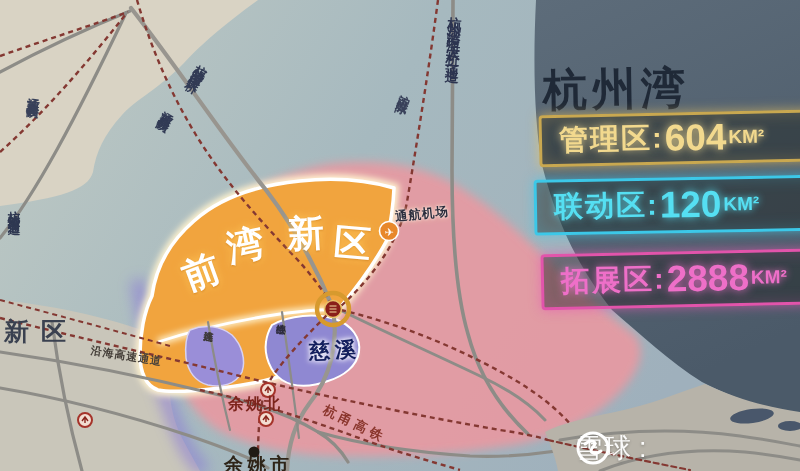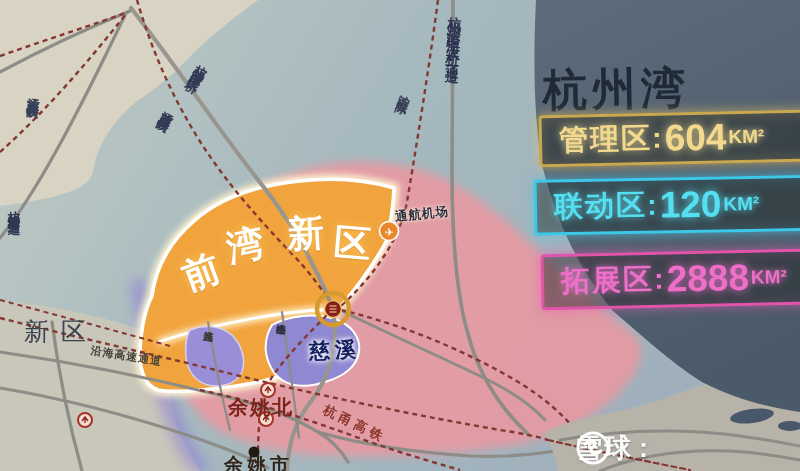--- a/index.html
+++ b/index.html
@@ -20,24 +20,24 @@
     transform:rotate(30deg);transform-origin:top left;font-weight:600;}
   .lbl-tsj-west{left:26px;top:86px;font-size:13px;color:#39415a;letter-spacing:2px;
     transform:rotate(7deg);transform-origin:top left;font-weight:600;}
   .lbl-bridge2{left:447px;top:4px;font-size:14px;color:#2c3450;letter-spacing:6px;
     transform:rotate(3deg);transform-origin:top left;font-weight:700;}
   .lbl-huyong{left:401px;top:83px;font-size:12px;color:#39415a;letter-spacing:3px;
     transform:rotate(20deg);transform-origin:top left;font-weight:600;}
   .lbl-shaoxing{left:5px;top:201px;font-size:12.5px;color:#2f3852;letter-spacing:2px;font-weight:600;}
   .lbl-airport{left:395px;top:206px;font-size:12.5px;color:#2c2f3e;font-weight:700;letter-spacing:1px;
     transform:rotate(-6deg);text-shadow:0 0 3px rgba(255,255,255,.9),0 0 6px rgba(255,230,180,.8);}
-  .lbl-xinqu{left:24px;top:315px;font-size:25px;font-weight:400;color:#3a4150;letter-spacing:12px;}
+  .lbl-xinqu{left:4px;top:315px;font-size:25px;font-weight:700;color:#3a4150;letter-spacing:12px;}
   .lbl-cixi{left:309px;top:336px;font-size:21px;font-weight:700;color:#141f5e;letter-spacing:5px;
     transform:rotate(-3deg);text-shadow:0 0 4px #fff,0 0 7px #fff;}
-  .lbl-yuyaobei{left:228px;top:394px;font-size:20px;font-weight:700;color:#7c241c;letter-spacing:2px;}
+  .lbl-yuyaobei{left:228px;top:394px;font-size:16px;font-weight:700;color:#7c241c;letter-spacing:2px;}
   .lbl-yuyaoshi{left:224px;top:452px;font-size:19px;font-weight:700;color:#2e2418;letter-spacing:4px;}
   .lbl-hangyong{left:328px;top:401px;font-size:13px;color:#8a352c;letter-spacing:4px;font-weight:600;
     transform:rotate(26deg);transform-origin:top left;}
   .lbl-yanhai{left:92px;top:343px;font-size:11px;color:#46403a;letter-spacing:1px;font-weight:600;
     transform:rotate(9deg);transform-origin:top left;}
   .lbl-conn1{left:203px;top:322px;font-size:10px;color:#3c3836;transform:rotate(8deg);
     transform-origin:top left;}
   .lbl-conn2{left:275px;top:315px;font-size:10px;color:#2c2a3a;transform:rotate(6deg);
     transform-origin:top left;}
 
@@ -61,21 +61,21 @@
     transform:rotate(-1.2deg);box-shadow:0 0 12px rgba(235,195,95,.65), inset 0 0 16px rgba(235,195,95,.22);}
   .banner-2{left:534px;top:177px;height:50px;border-color:#3cc8e8;color:#55dff2;
     transform:rotate(-1deg);box-shadow:0 0 12px rgba(70,205,235,.65), inset 0 0 16px rgba(70,205,235,.22);}
   .banner-3{left:541px;top:251px;height:50px;border-color:#e254ab;color:#ee6fc8;
     transform:rotate(-1.2deg);box-shadow:0 0 12px rgba(230,90,180,.65), inset 0 0 16px rgba(230,90,180,.22);}
 
   
   .watermark{position:absolute;left:575px;top:430px;z-index:4;display:flex;align-items:center;
     color:rgba(255,255,255,.95);}
   .wm-logo{width:36px;height:36px;margin-right:8px;}
-  .wm-text{font-size:27px;font-weight:700;letter-spacing:2px;text-shadow:0 1px 3px rgba(0,0,0,.3);}
+  .wm-text{font-size:27px;font-weight:400;letter-spacing:2px;text-shadow:0 1px 3px rgba(0,0,0,.3);}
   .wm-sep{margin:0 6px;}
 </style>
 </head>
 <body>
 
 <div class="stage">
 
   <svg width="800" height="471" viewBox="0 0 800 471">
     <defs>
       <linearGradient id="waterGrad" x1="0" y1="0" x2="1" y2="0.35">

